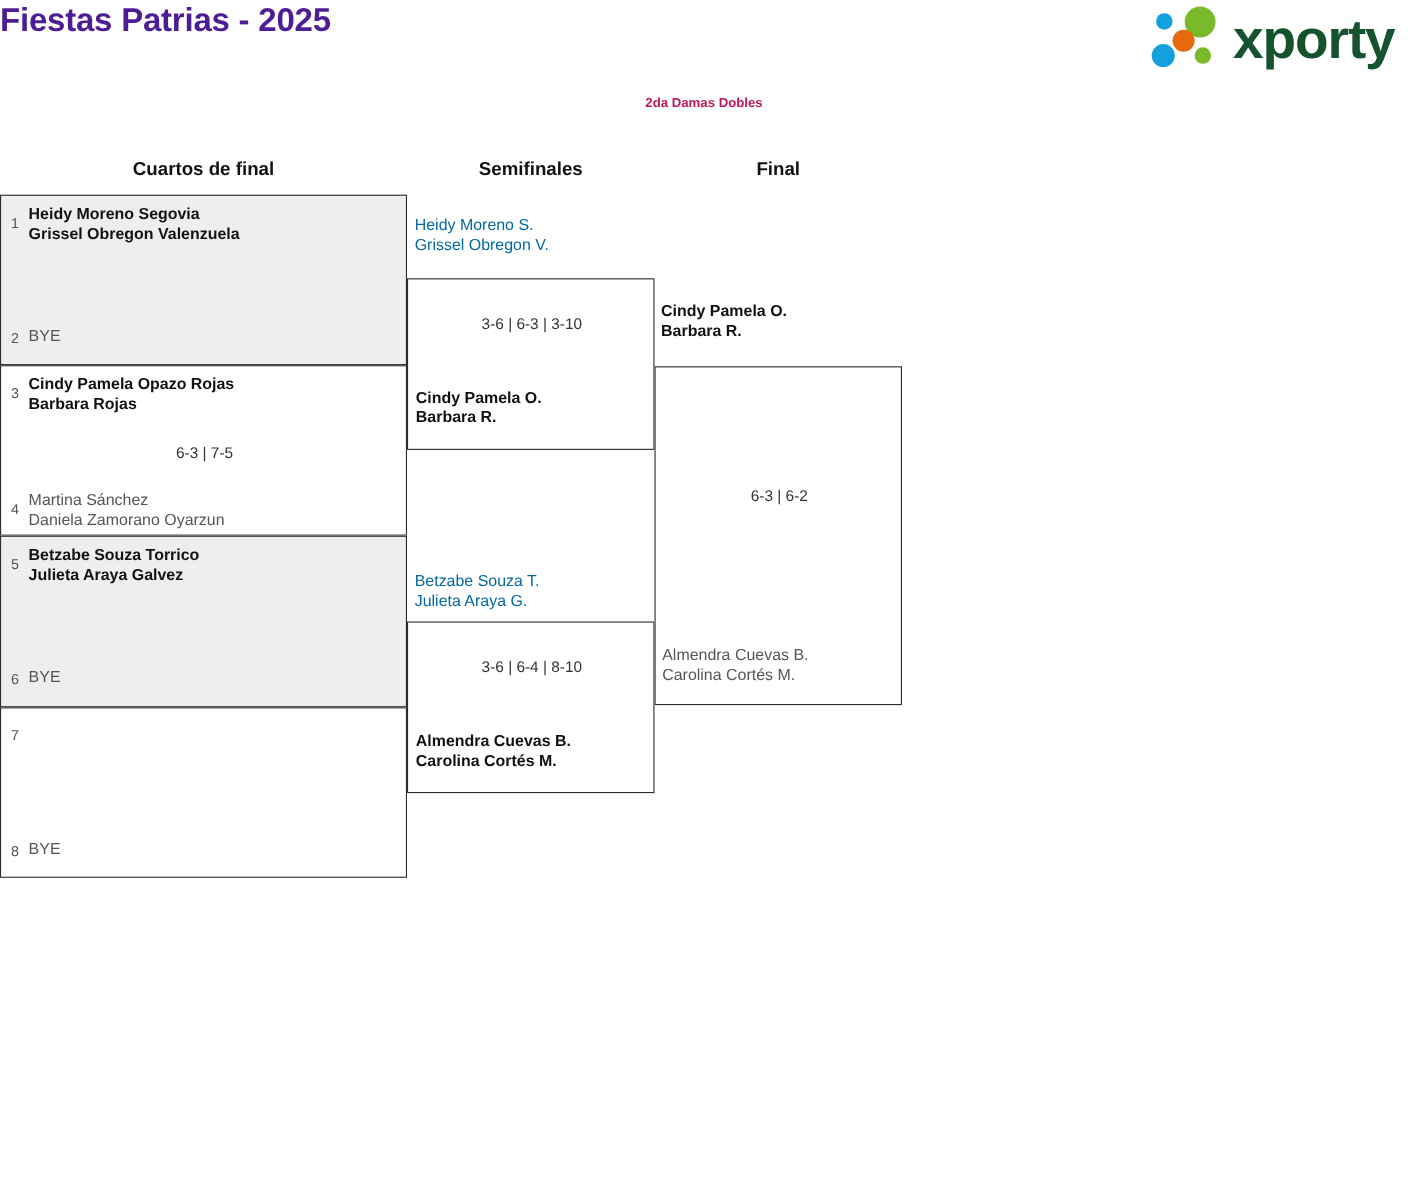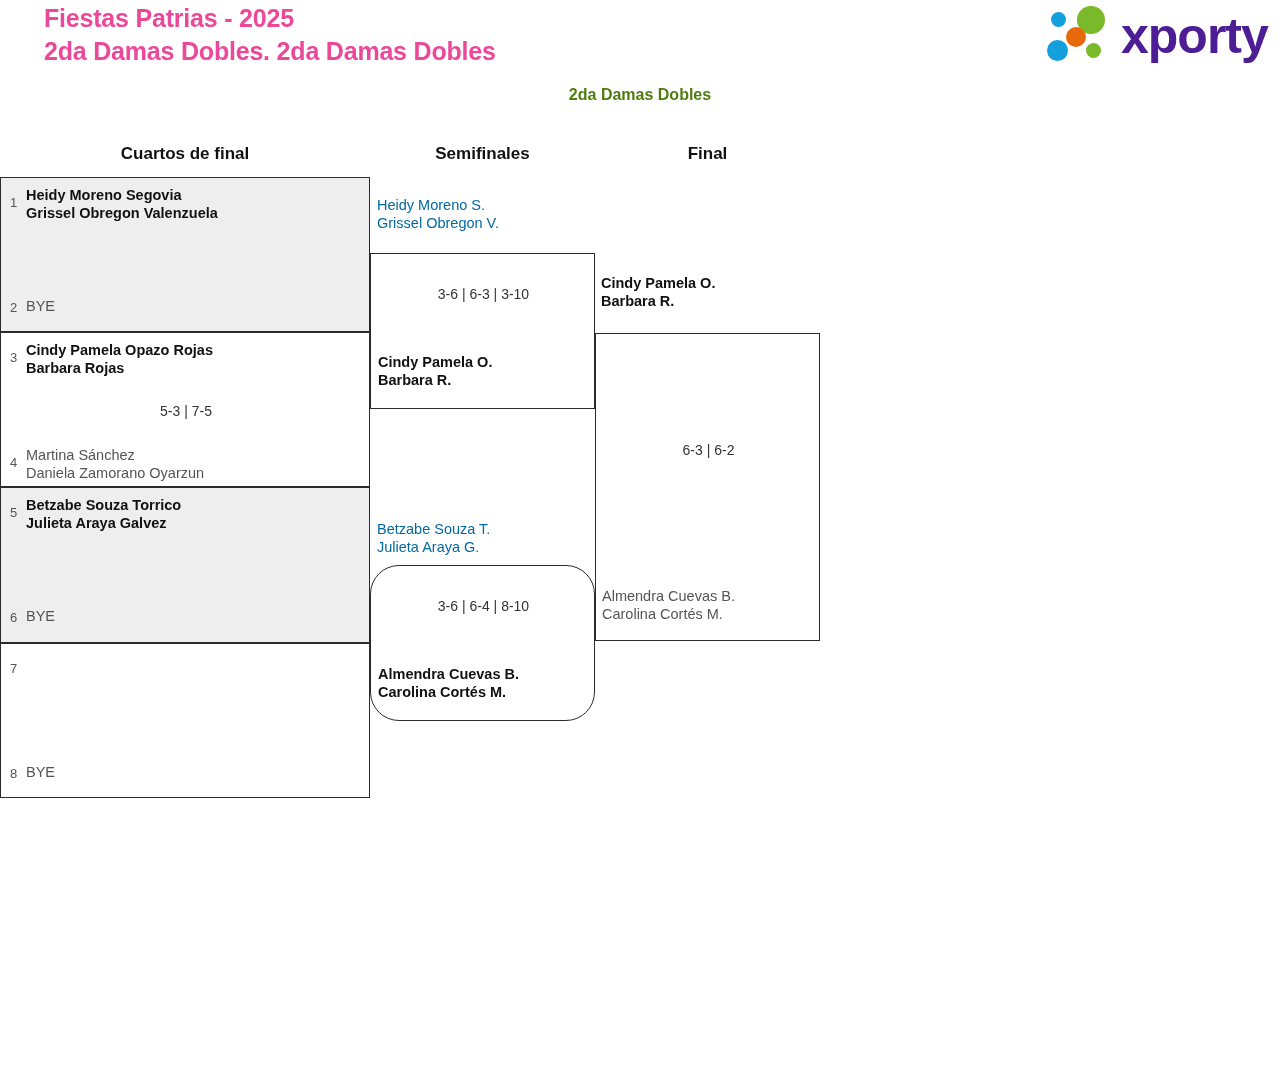--- a/index.html
+++ b/index.html
@@ -8,39 +8,39 @@
     background: #ffffff;
     font-family: "Liberation Sans", sans-serif;
     color: #1a1a1a;
     overflow: hidden;
   }
   #root { position: relative; width: 1280px; height: 1082px; }
 
   
   .doc-title {
     position: absolute; left: 0; top: 2px; width: 900px;
-    font-size: 25px; font-weight: 700; line-height: 33px;
-    color: #ec4899; letter-spacing: -0.2px; padding-left: 44px;
+    font-size: 30px; font-weight: 700; line-height: 33px;
+    color: #4c1d95; letter-spacing: -0.2px;
   }
   .doc-title .line2 { display: block; }
 
   
   .logo { position: absolute; left: 1045px; top: 4px; width: 232px; height: 64px; }
   .logo-dots { position: absolute; left: 0; top: 2px; width: 72px; height: 60px; }
   .dot { position: absolute; border-radius: 50%; }
   .logo-word {
     position: absolute; left: 76px; top: 4px;
     font-size: 50px; font-weight: 700; letter-spacing: -1px;
     line-height: 56px;
   }
 
   
   .event-title {
     position: absolute; top: 86px; left: 0; width: 1280px;
-    text-align: center; font-size: 16px; font-weight: 700; color: #4d7c0f;
+    text-align: center; font-size: 12px; font-weight: 700; color: #be185d;
   }
   .round-title {
     position: absolute; top: 144px;
     text-align: center; font-size: 17px; font-weight: 700; color: #111;
   }
   #rt-qf  { left: 0px;   width: 370px; }
   #rt-sf  { left: 370px; width: 225px; }
   #rt-fin { left: 595px; width: 225px; }
 
   
@@ -79,32 +79,31 @@
   .adv.lose { color: #0369a1; font-weight: 400; }
   .adv .nm { display: block; }
 </style>
 </head>
 <body>
 
 <div id="root">
 
   <div class="doc-title">
     <span>Fiestas Patrias - 2025</span>
-    <span class="line2">2da Damas Dobles. 2da Damas Dobles</span>
   </div>
 
   <div class="logo">
     <div class="logo-dots">
       <span class="dot" style="left:6px;  top:6px;  width:15px; height:15px; background:#13a0dc;"></span>
       <span class="dot" style="left:32px; top:0px;  width:28px; height:28px; background:#7ab929;"></span>
       <span class="dot" style="left:21px; top:21px; width:20px; height:20px; background:#e8690b;"></span>
       <span class="dot" style="left:2px;  top:34px; width:21px; height:21px; background:#13a0dc;"></span>
       <span class="dot" style="left:41px; top:37px; width:15px; height:15px; background:#7ab929;"></span>
     </div>
-    <div class="logo-word" style="color:#4c1d95;text-align:center;">xporty</div>
+    <div class="logo-word" style="color:#14532d;text-align:center;">xporty</div>
   </div>
 
   <div class="event-title">2da Damas Dobles</div>
 
   <div class="round-title" id="rt-qf">Cuartos de final</div>
   <div class="round-title" id="rt-sf">Semifinales</div>
   <div class="round-title" id="rt-fin">Final</div>
 
   <div class="match-box shaded" style="left:0px; top:177px; width:370px; height:155px;">
     <div class="seed" style="top:17px;">1</div>
@@ -123,21 +122,21 @@
     <div class="seed" style="top:17px;">3</div>
     <div class="team win" style="left:25px; top:8px;">
       <span class="nm">Cindy Pamela Opazo Rojas</span>
       <span class="nm">Barbara Rojas</span>
     </div>
     <div class="seed" style="top:122px;">4</div>
     <div class="team lose" style="left:25px; top:113px;">
       <span class="nm">Martina Sánchez</span>
       <span class="nm">Daniela Zamorano Oyarzun</span>
     </div>
-    <div class="score" style="left:0px; top:70px; width:370px;">5-3 | 7-5</div>
+    <div class="score" style="left:0px; top:70px; width:370px;">6-3 | 7-5</div>
   </div>
 
   <div class="match-box shaded" style="left:0px; top:487px; width:370px; height:156px;">
     <div class="seed" style="top:17px;">5</div>
     <div class="team win" style="left:25px; top:8px;">
       <span class="nm">Betzabe Souza Torrico</span>
       <span class="nm">Julieta Araya Galvez</span>
     </div>
     <div class="seed" style="top:122px;">6</div>
     <div class="team lose" style="left:25px; top:119px;">
@@ -166,21 +165,21 @@
       <span class="nm">Cindy Pamela O.</span>
       <span class="nm">Barbara R.</span>
     </div>
   </div>
 
   <div class="adv lose" style="left:377px; top:508px;margin-top:12px;">
     <span class="nm">Betzabe Souza T.</span>
     <span class="nm">Julieta Araya G.</span>
   </div>
 
-  <div class="match-box" style="left:370px; top:565px; width:225px; height:156px;border-radius:29px;">
+  <div class="match-box" style="left:370px; top:565px; width:225px; height:156px;">
     <div class="score" style="left:0px; top:32px; width:225px;">3-6 | 6-4 | 8-10</div>
     <div class="team win" style="left:7px; top:99px;">
       <span class="nm">Almendra Cuevas B.</span>
       <span class="nm">Carolina Cortés M.</span>
     </div>
   </div>
 
   <div class="adv win" style="left:601px; top:274px;">
     <span class="nm">Cindy Pamela O.</span>
     <span class="nm">Barbara R.</span>

